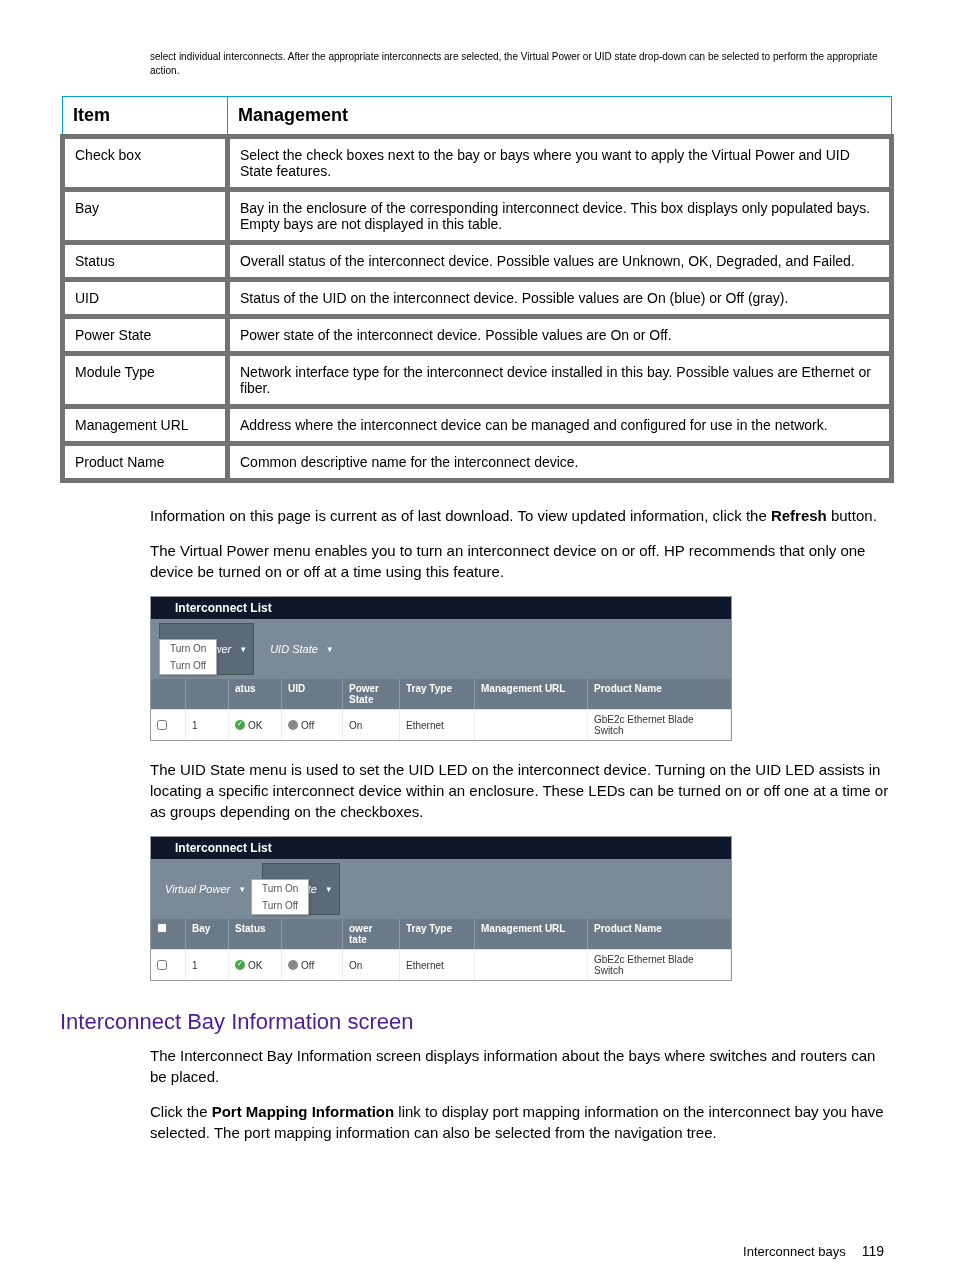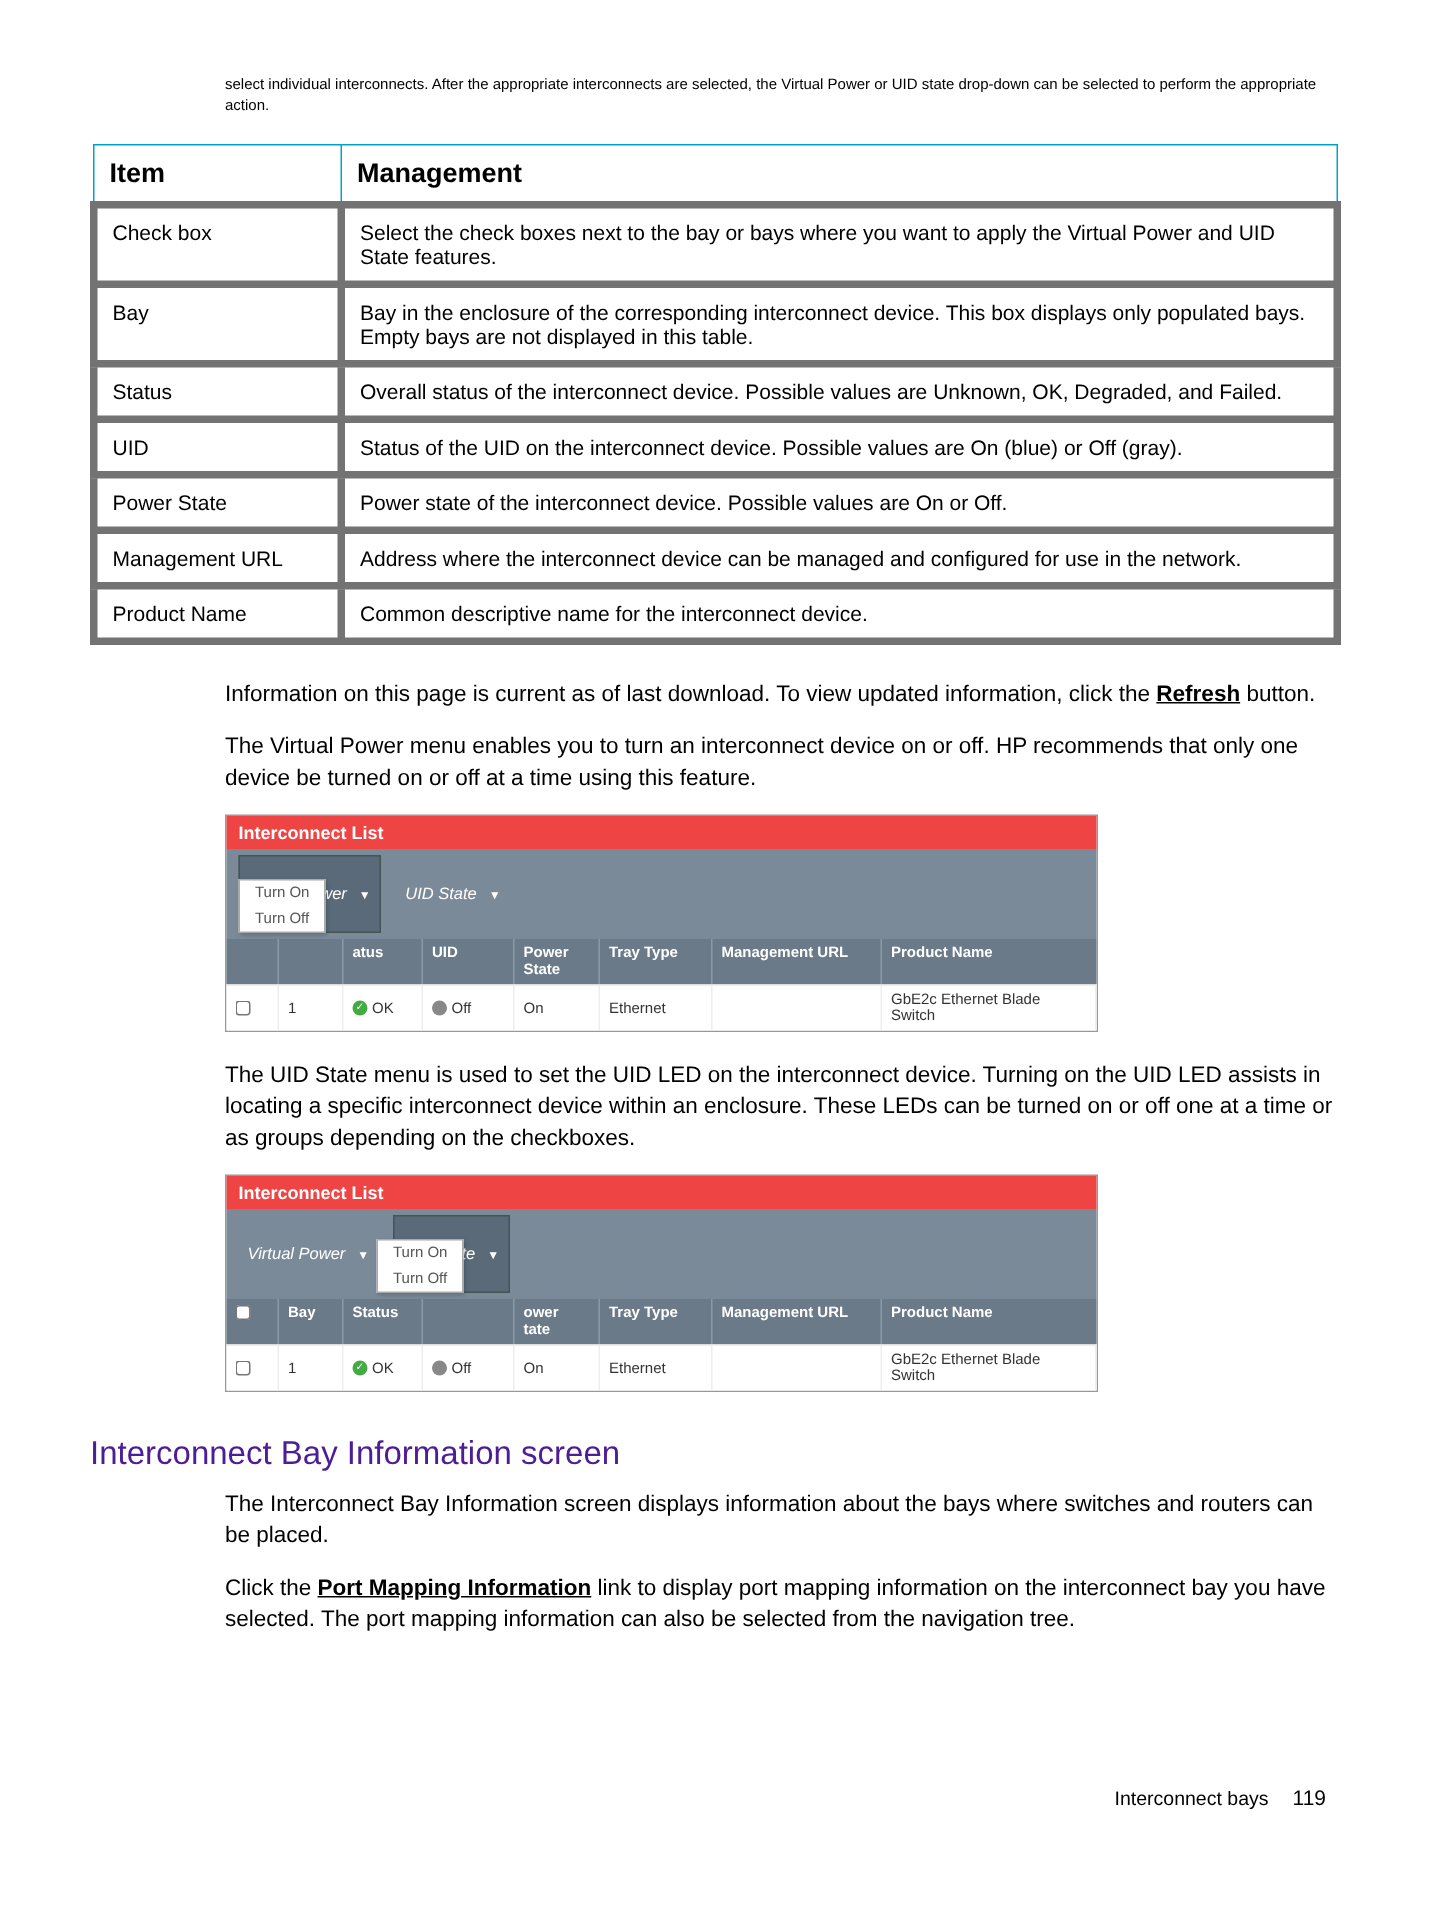--- a/index.html
+++ b/index.html
@@ -48,35 +48,34 @@
     padding-left: 0;
   }
   .body-para {
     font-size: 15px;
     line-height: 1.4;
     margin: 0 0 14px 0;
     padding-left: 90px;
   }
   .refresh-bold, .pmi-bold {
     font-weight: bold;
-    text-decoration: underline;
   }
   
   .interconnect-panel {
     margin-left: 90px;
     width: 580px;
     border: 1px solid #999;
     margin-bottom: 18px;
     font-size: 11px;
   }
   .panel-title {
-    background: #ef4444;
+    background: #0f172a;
     color: #fff;
     font-weight: bold;
-    padding: 4px 8px;
+    padding: 4px 24px;
     font-size: 12px;
   }
   .menu-bar {
     background: #7b8a99;
     padding: 4px 8px;
     color: #fff;
     display: flex;
     gap: 10px;
     font-size: 11px;
   }
@@ -207,20 +206,24 @@
         <td>Status</td>
         <td>Overall status of the interconnect device. Possible values are Unknown, OK, Degraded, and Failed.</td>
       </tr>
       <tr>
         <td>UID</td>
         <td>Status of the UID on the interconnect device. Possible values are On (blue) or Off (gray).</td>
       </tr>
       <tr>
         <td>Power State</td>
         <td>Power state of the interconnect device. Possible values are On or Off.</td>
+      </tr>
+      <tr>
+        <td>Module Type</td>
+        <td>Network interface type for the interconnect device installed in this bay. Possible values are Ethernet or fiber.</td>
       </tr>
       <tr>
         <td>Management URL</td>
         <td>Address where the interconnect device can be managed and configured for use in the network.</td>
       </tr>
       <tr>
         <td>Product Name</td>
         <td>Common descriptive name for the interconnect device.</td>
       </tr>
     </tbody>

